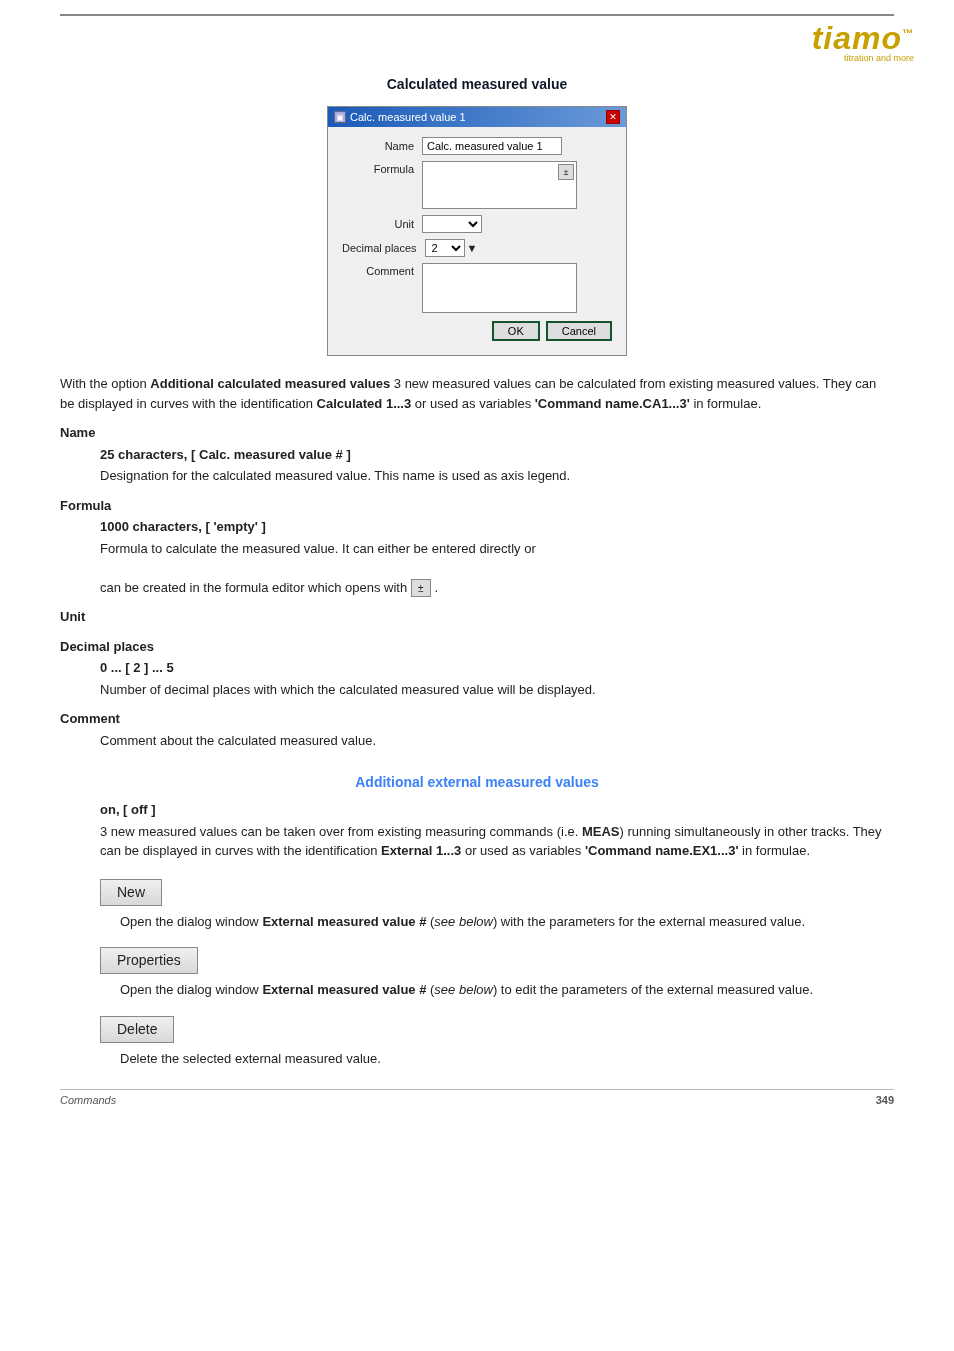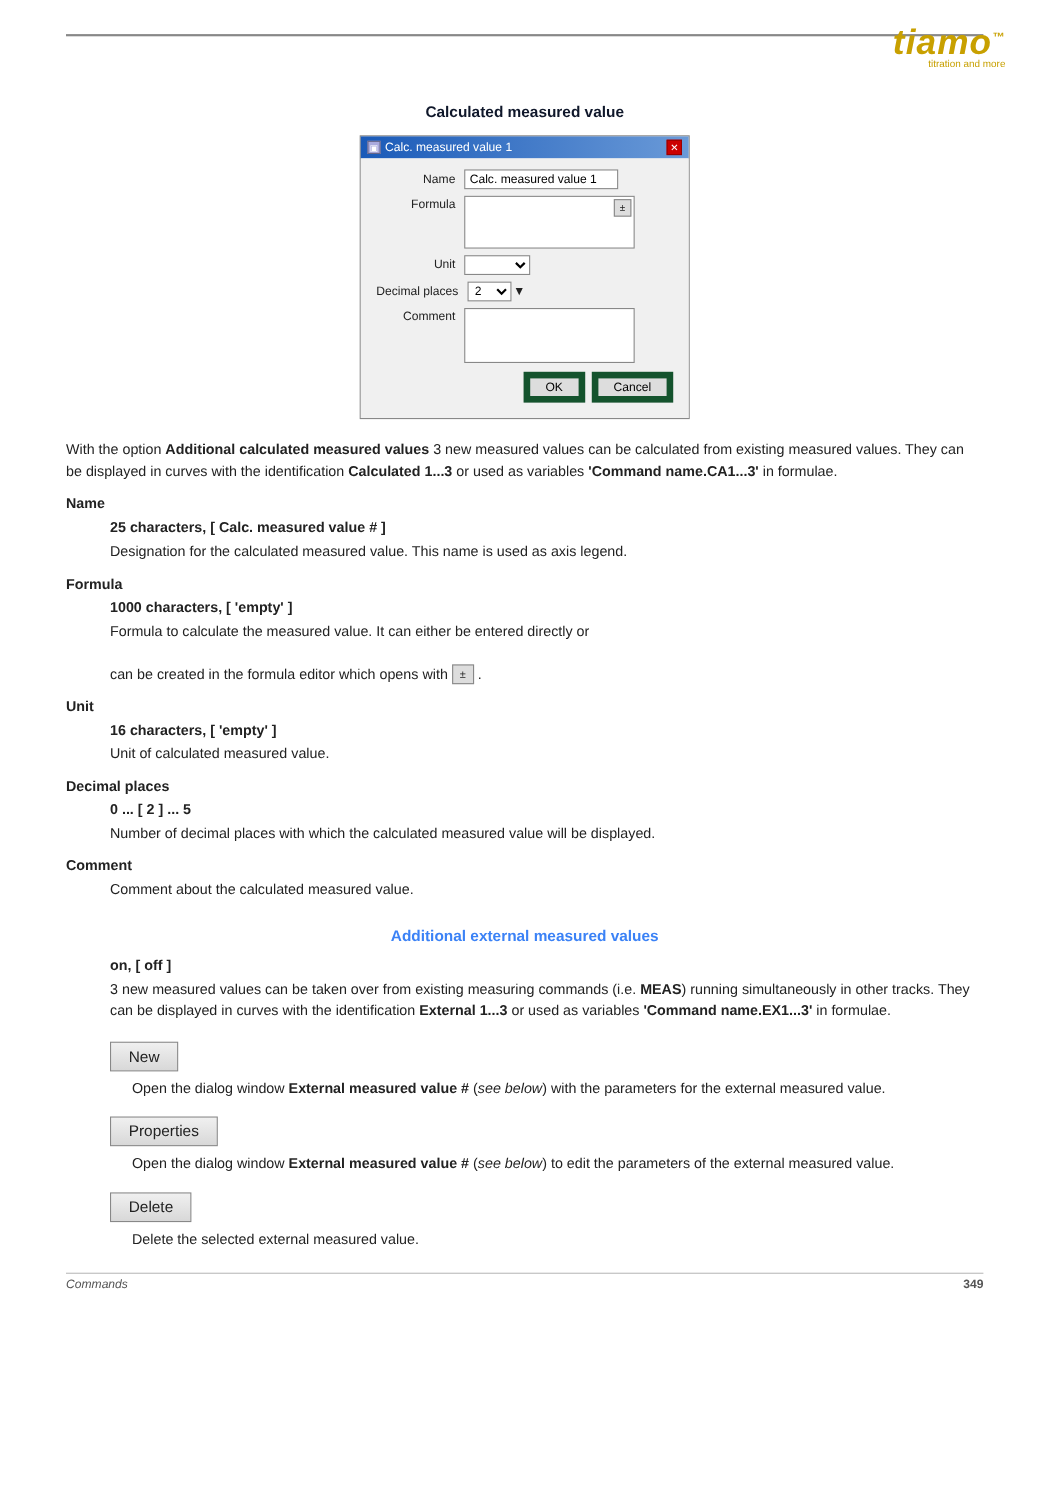--- a/index.html
+++ b/index.html
@@ -6,21 +6,21 @@
     body {
       font-family: Arial, sans-serif;
       font-size: 13px;
       color: #222;
       background: #fff;
       width: 954px;
       min-height: 1351px;
       position: relative;
     }
     .page {
-      padding: 31px 60px 60px 60px;
+      padding: 14px 60px 60px 60px;
       position: relative;
     }
     
     .logo-area {
       position: absolute;
       top: 20px;
       right: 40px;
       text-align: right;
     }
     .logo-text {
@@ -186,21 +186,21 @@
       width: 155px;
       height: 50px;
     }
     .dialog-buttons {
       display: flex;
       justify-content: flex-end;
       gap: 6px;
       padding-bottom: 4px;
     }
     .dialog-btn {
-      border: 6px solid #14532d;
+      border: 2px solid #14532d;
       background: #ddd;
       padding: 2px 14px;
       font-size: 11px;
       cursor: pointer;
     }
 
     
     .content {
       margin-top: 10px;
       font-size: 13px;
@@ -367,24 +367,20 @@
     <div class="def-body">
       <span class="def-range bold">1000 characters, [ 'empty' ]</span>
       <span>Formula to calculate the measured value. It can either be entered directly or</span><br>
       <br>
       <span>can be created in the formula editor which opens with</span>
       <span class="formula-editor-icon">±</span>
       <span>.</span>
     </div>
 
     <div class="def-term">Unit</div>
-    <div class="def-body">
-      <span class="def-range bold">16 characters, [ 'empty' ]</span>
-      <span>Unit of calculated measured value.</span>
-    </div>
 
     <div class="def-term">Decimal places</div>
     <div class="def-body">
       <span class="def-range bold">0 ... [ 2 ] ... 5</span>
       <span>Number of decimal places with which the calculated measured value will be displayed.</span>
     </div>
 
     <div class="def-term">Comment</div>
     <div class="def-body">
       <span>Comment about the calculated measured value.</span>

